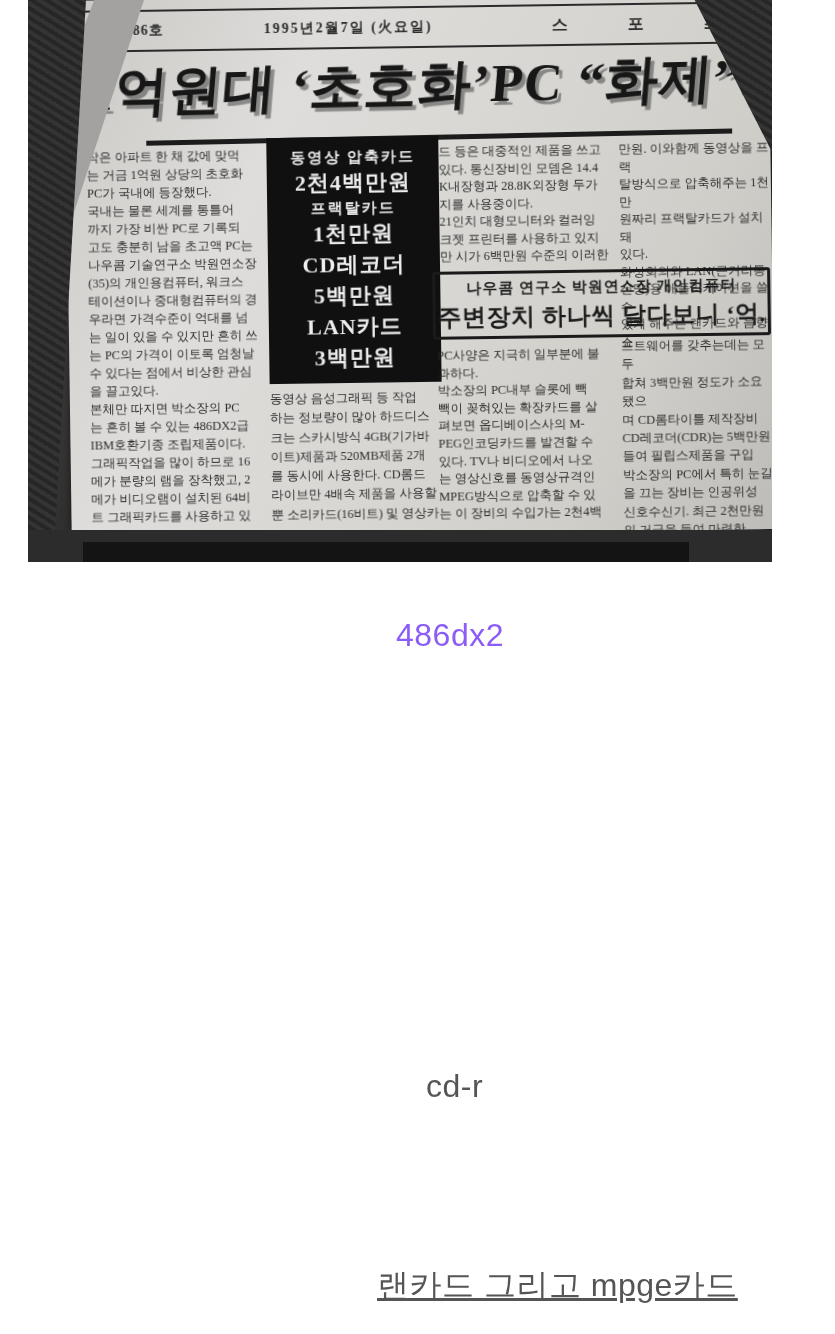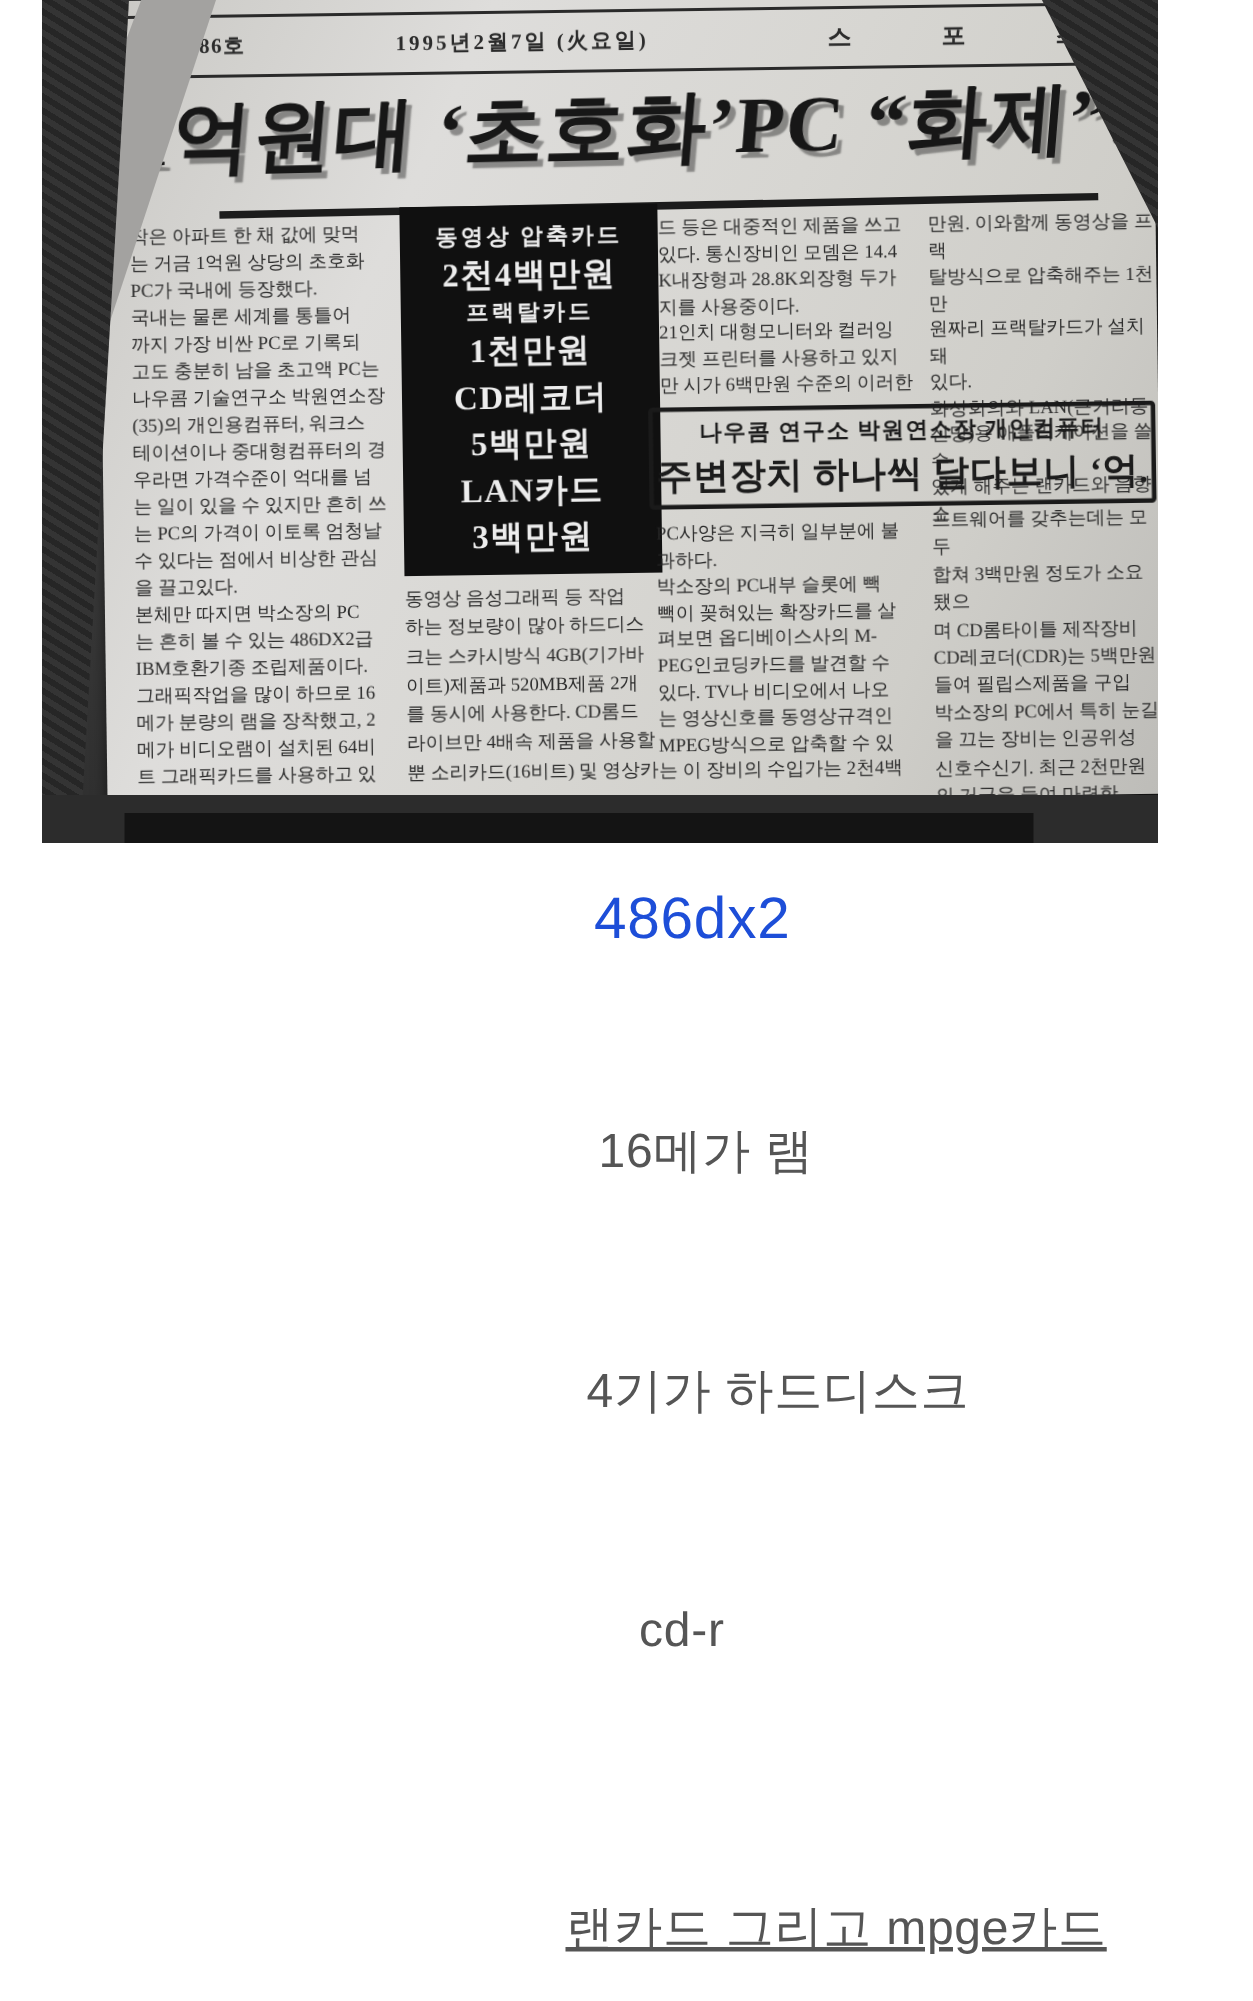--- a/index.html
+++ b/index.html
@@ -51,21 +51,21 @@
   .pricebox .bs{font-size:15px;font-weight:700;letter-spacing:2px;}
   .pricebox .bl{font-size:22px;font-weight:700;letter-spacing:1px;}
   .subbox{position:absolute;left:364px;top:276px;width:338px;height:68px;box-sizing:border-box;
           border:3px solid #1a1a1a;border-radius:3px;text-align:center;color:#1c1c1c;
           font-family:"Liberation Serif","DejaVu Serif",serif;filter:blur(0.25px);}
   .subbox .kicker{margin-top:5px;font-size:15px;font-weight:700;letter-spacing:1px;}
   .subbox .subtitle{margin-top:3px;font-size:24px;font-weight:900;letter-spacing:0.5px;white-space:nowrap;}
   
   .caption{position:absolute;color:#555555;font-size:32px;letter-spacing:0.5px;
            font-family:"Liberation Sans","DejaVu Sans",sans-serif;}
-  .caption.first{color:#1d4ed8;font-size:39px;}
+  .caption.first{color:#8b5cf6;font-size:32px;margin-top:26px;}
 </style>
 </head>
 <body>
 
 <div class="screen">
 
   <div class="photo">
 
     <div class="paper">
 
@@ -164,18 +164,16 @@
     <div class="wedge-gray"></div>
     <div class="wedge-left texture-dark"></div>
     <div class="corner-tr texture-dark"></div>
     <div class="photo-bottom">
       <div class="photo-bottom-inner"></div>
     </div>
 
   </div>
 
   <div class="caption first" style="left:396px;top:591px;">486dx2</div>
-  <div class="caption" style="left:399px;top:746px;">16메가 램</div>
-  <div class="caption" style="left:391px;top:906px;">4기가 하드디스크</div>
   <div class="caption" style="left:406px;top:1068px;margin-left:20px;">cd-r</div>
   <div class="caption" style="left:377px;top:1264px;text-decoration:underline;">랜카드 그리고 mpge카드</div>
 
 </div>
 
 </body></html>

